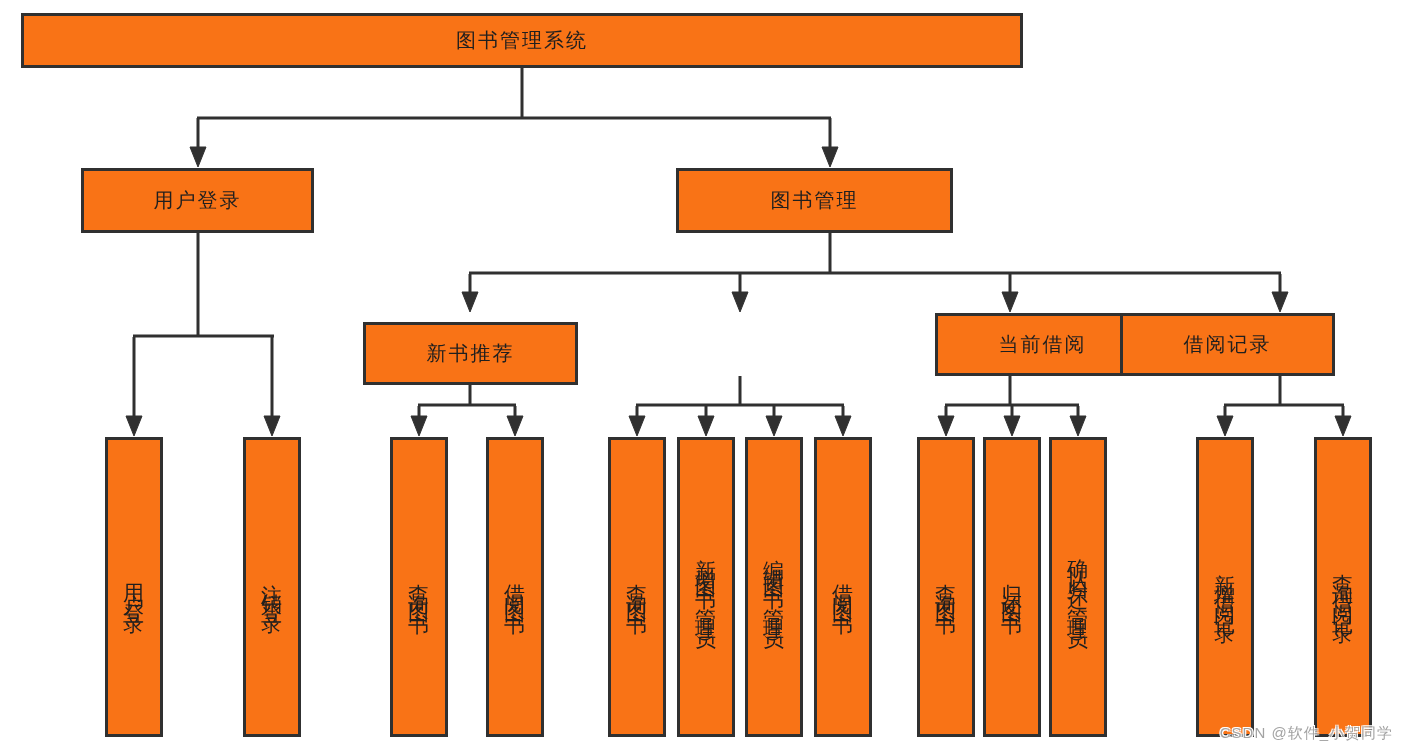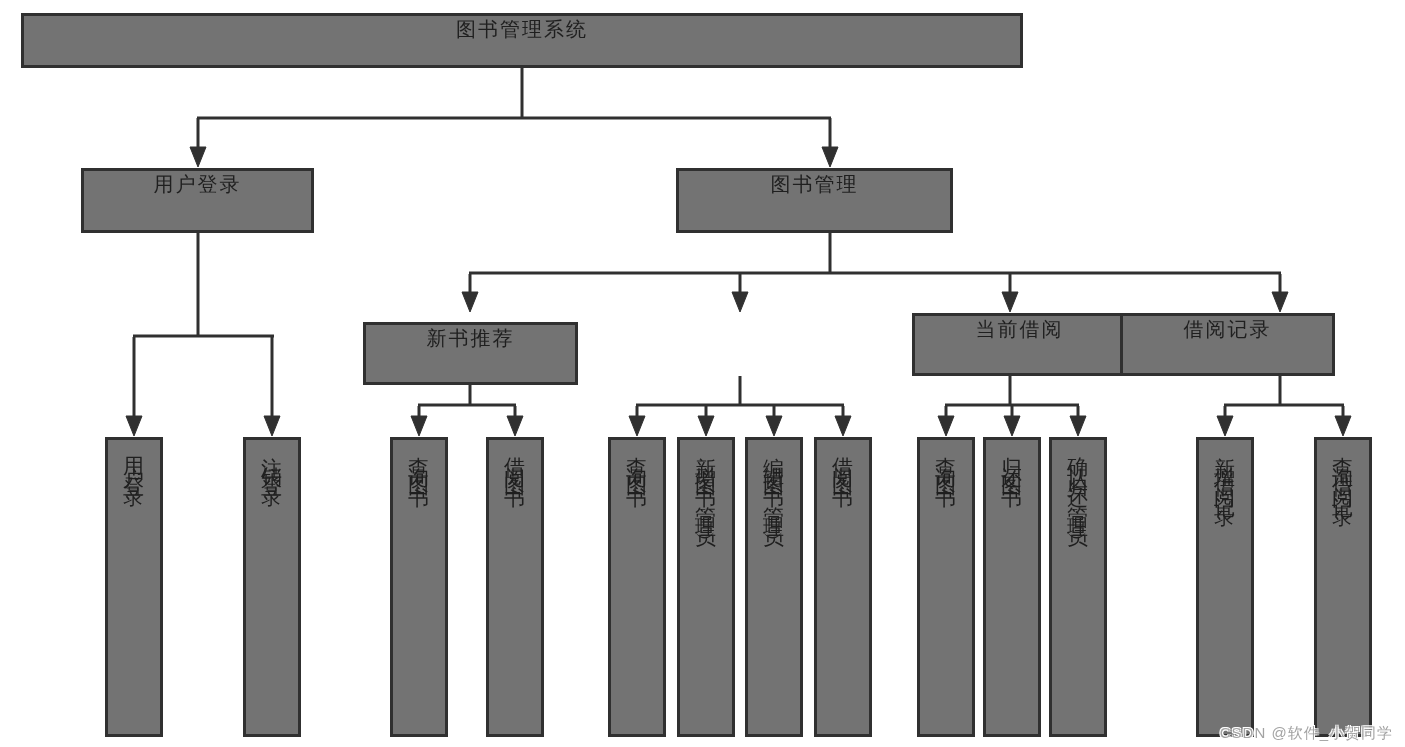--- a/index.html
+++ b/index.html
@@ -7,24 +7,24 @@
     position:relative;
     width:1405px;height:747px;
     background:#fff;
     overflow:hidden;
     font-family:"Liberation Sans","DejaVu Sans",sans-serif;
   }
   .wires{position:absolute;left:0;top:0;z-index:1;}
   .box{
     position:absolute;
     box-sizing:border-box;
-    background:#737373;
+    background:#f97316;
     border:3px solid #303030;
     display:flex;
-    align-items:flex-start;
+    align-items:center;
     justify-content:center;
     z-index:2;
     color:#1f1f1f;
   }
   .h-label{font-size:20px;letter-spacing:2px;white-space:nowrap;}
   .v-label span{
     writing-mode:vertical-lr;
     text-orientation:upright;
     font-size:21px;
     letter-spacing:10px;
@@ -106,21 +106,21 @@
   <div class="box h-label" style="left:81px;top:168px;width:233px;height:65px">
     <span>用户登录</span>
   </div>
   <div class="box h-label" style="left:676px;top:168px;width:277px;height:65px">
     <span>图书管理</span>
   </div>
 
   <div class="box h-label" style="left:363px;top:322px;width:215px;height:63px">
     <span>新书推荐</span>
   </div>
-  <div class="box h-label" style="left:912px;top:313px;width:215px;height:63px">
+  <div class="box h-label" style="left:935px;top:313px;width:215px;height:63px">
     <span>当前借阅</span>
   </div>
   <div class="box h-label" style="left:1120px;top:313px;width:215px;height:63px">
     <span>借阅记录</span>
   </div>
 
   <div class="box v-label" style="left:105px;top:437px;width:58px;height:300px">
     <span>用户登录</span>
   </div>
   <div class="box v-label" style="left:243px;top:437px;width:58px;height:300px">

